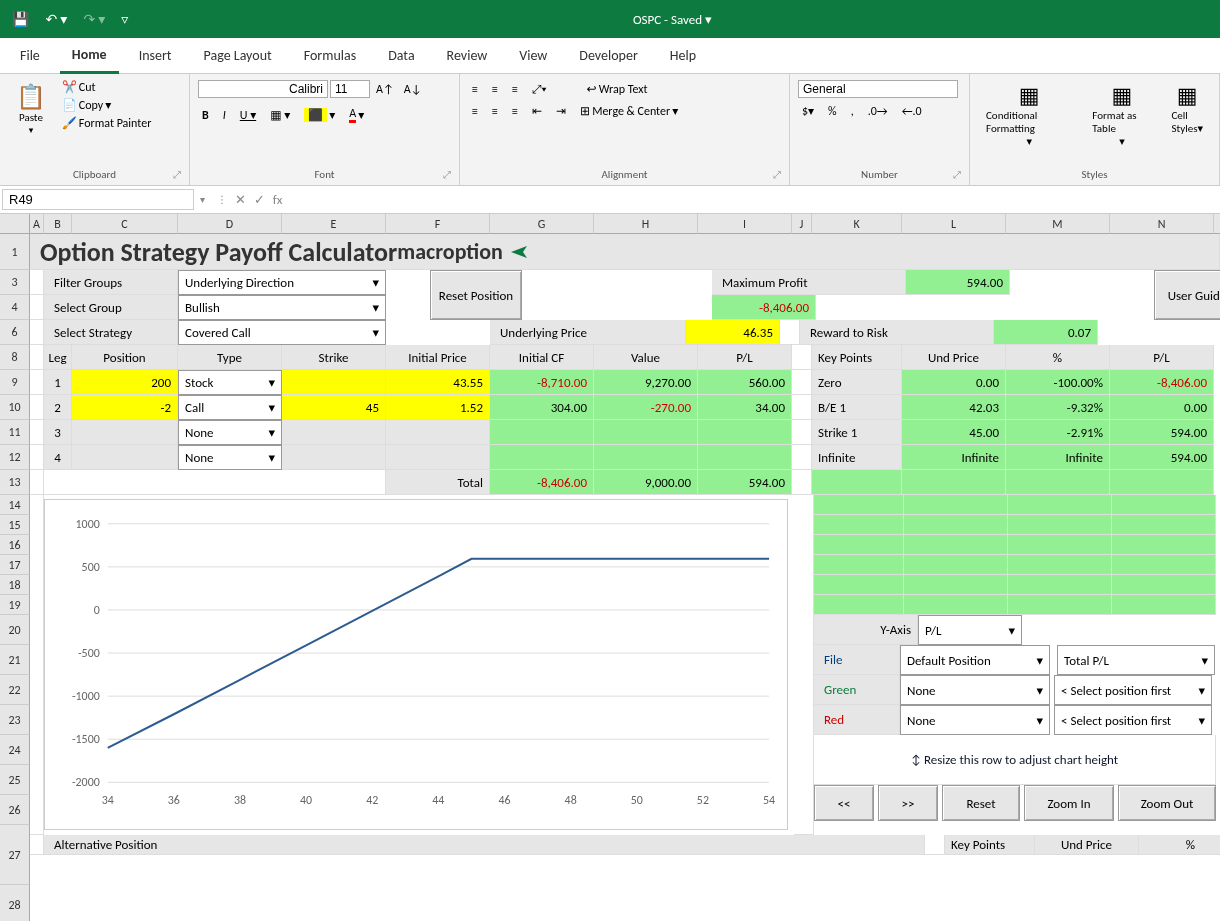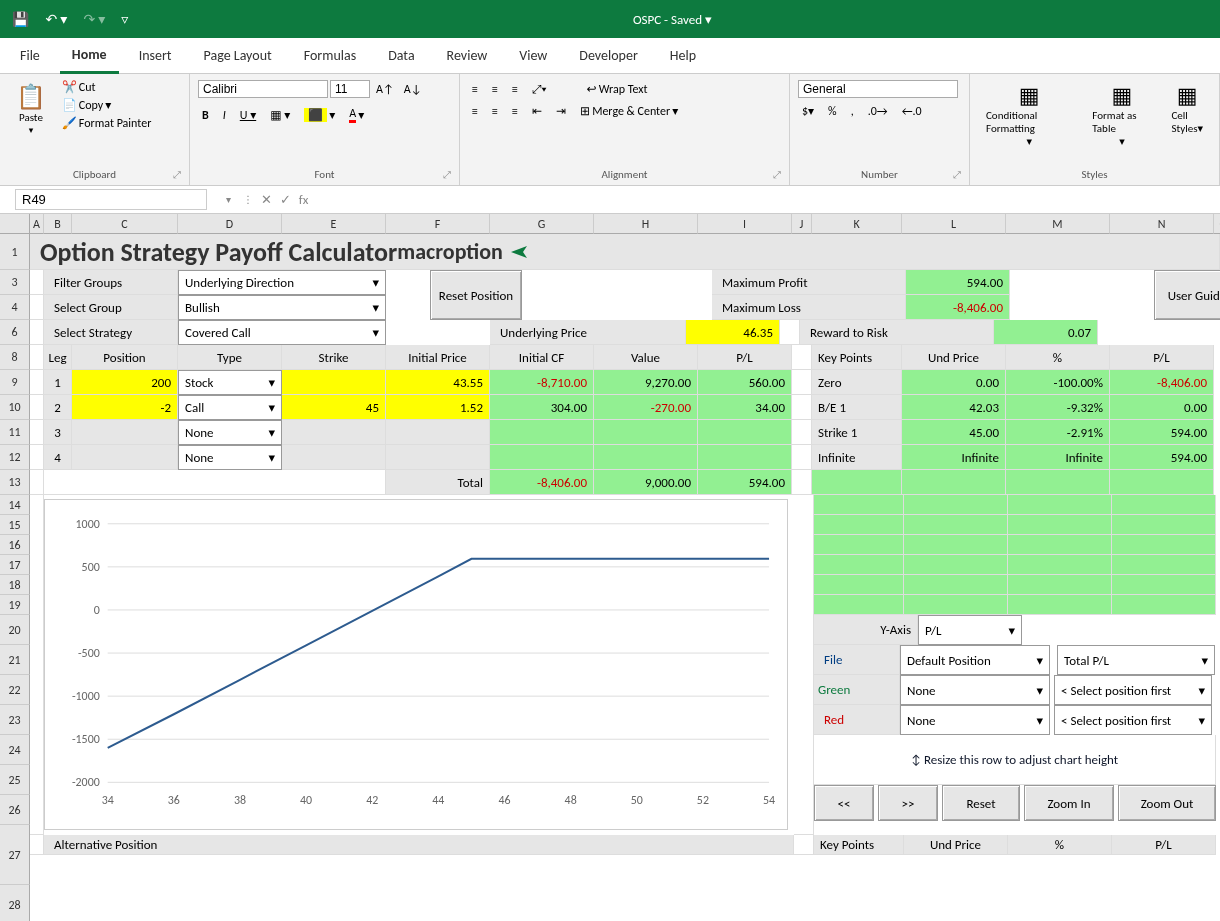--- a/index.html
+++ b/index.html
@@ -19,21 +19,21 @@
 .ribbon-group-content { display: flex; align-items: flex-start; gap: 4px; }
 .ribbon-group-label { text-align: center; font-size: 11px; color: #555; padding: 2px 0; position: relative; }
 .ribbon-group-label .expand { position: absolute; right: 0; font-size: 10px; color: #888; }
 .ribbon-btn { display: flex; flex-direction: column; align-items: center; padding: 2px 6px; cursor: pointer; font-size: 11px; }
 .ribbon-btn-lg { padding: 4px 8px; }
 .ribbon-row { display: flex; align-items: center; gap: 2px; padding: 2px 0; }
 .ribbon-subbtn { padding: 2px 4px; cursor: pointer; font-size: 12px; display: flex; align-items: center; gap: 2px; }
 .font-select { font-size: 12px; padding: 1px 4px; border: 1px solid #aaa; background: white; }
 
 .namebox-row { display: flex; align-items: center; border-bottom: 1px solid #ccc; height: 28px; background: #fff; }
-.namebox { width: 192px; border: 1px solid #ccc; padding: 2px 6px; font-size: 13px; background: white; margin: 15px; }
+.namebox { width: 192px; border: 1px solid #ccc; padding: 2px 6px; font-size: 13px; background: white; margin: 2px; }
 .fx-area { display: flex; align-items: center; gap: 8px; padding: 0 8px; color: #888; flex: 1; }
 .fx-area input { border: none; flex: 1; font-size: 13px; outline: none; }
 
 .sheet { display: flex; }
 .row-hdrs { display: flex; flex-direction: column; }
 .row-hdr { background: #e6e6e6; border-right: 1px solid #aaa; border-bottom: 1px solid #ccc; width: 30px; text-align: center; font-size: 12px; color: #333; display: flex; align-items: center; justify-content: center; }
 .col-hdrs { display: flex; }
 .col-hdr { background: #e6e6e6; border-right: 1px solid #ccc; border-bottom: 1px solid #aaa; text-align: center; font-size: 12px; color: #333; height: 20px; display: flex; align-items: center; justify-content: center; }
 .corner { background: #e6e6e6; width: 30px; height: 20px; border-right: 1px solid #aaa; border-bottom: 1px solid #aaa; }
 
@@ -118,21 +118,21 @@
             <span>🖌️</span>
             <span>Format Painter</span>
           </div>
       </div>
     </div>
     <div class="ribbon-group-label"><span>Clipboard</span><span class="expand">⤢</span></div>
   </div>
   <div class="ribbon-group" style="width:270px">
     <div>
       <div class="ribbon-row">
-        <input class="font-select" style="width: 130px;" value="Calibri">
+        <input class="font-select" style="width: 130px; text-align: right;" value="Calibri">
         <input class="font-select" style="width: 40px;" value="11">
         <span class="ribbon-subbtn">A↑</span>
         <span class="ribbon-subbtn">A↓</span>
       </div>
       <div class="ribbon-row" style="gap:6px;padding:4px 0">
         <span class="ribbon-subbtn bold">B</span>
         <span class="ribbon-subbtn" style="font-style:italic">I</span>
         <span class="ribbon-subbtn" style="text-decoration:underline">U ▾</span>
         <span class="ribbon-subbtn">▦ ▾</span>
         <span class="ribbon-subbtn"><span style="background:#ffff00;padding:0 4px">⬛</span>▾</span>
@@ -278,21 +278,20 @@
     </div>
 
     <div class="row" style="height:25px">
       <div class="cell colA"></div>
       <div class="cell grey" style="width:134px;padding-left:10px">Select Group</div>
       <div class="dropdown" style="width:208px">
           <span>Bullish</span>
           <span>▾</span>
         </div>
       <div style="width:326px"></div>
-      <div class="cell grey" style="width:194px;padding-left:10px">Maximum Loss</div>
       <div class="cell green r red-t" style="width:104px">-8,406.00</div>
     </div>
 
     <div class="row" style="height:25px">
       <div class="cell colA"></div>
       <div class="cell grey" style="width:134px;padding-left:10px">Select Strategy</div>
       <div class="dropdown" style="width:208px">
           <span>Covered Call</span>
           <span>▾</span>
         </div>
@@ -500,21 +499,21 @@
           <div class="dropdown" style="width:150px">
               <span>Default Position</span>
               <span>▾</span>
             </div>
           <div class="dropdown" style="width:158px;margin-left:7px">
               <span>Total P/L</span>
               <span>▾</span>
             </div>
         </div>
         <div class="row" style="height:30px">
-          <div class="cell grey green-t" style="width:86px;padding-left:4px">Green</div>
+          <div class="cell grey green-t" style="width:86px;padding-left:10px">Green</div>
           <div class="dropdown" style="width:150px">
               <span>None</span>
               <span>▾</span>
             </div>
           <div class="dropdown" style="width:158px;margin-left:4px">
               <span>&lt; Select position first</span>
               <span>▾</span>
             </div>
         </div>
         <div class="row" style="height:30px">
@@ -536,21 +535,21 @@
           <div class="btn3d" style="width:60px;height:36px">&gt;&gt;</div>
           <div class="btn3d" style="width:78px;height:36px">Reset</div>
           <div class="btn3d" style="width:90px;height:36px">Zoom In</div>
           <div class="btn3d" style="width:98px;height:36px">Zoom Out</div>
         </div>
       </div>
     </div>
 
     <div class="row" style="height:20px">
       <div class="cell colA"></div>
-      <div class="cell grey" style="width:750px;padding-left:10px">Alternative Position</div>
+      <div class="cell grey" style="width:881px;padding-left:10px">Alternative Position</div>
       <div class="cell colJ"></div>
       <div class="cell grey colK">Key Points</div>
       <div class="cell grey c colL">Und Price</div>
       <div class="cell grey c colM">%</div>
       <div class="cell grey c colN">P/L</div>
     </div>
 
   </div>
 </div>
 

